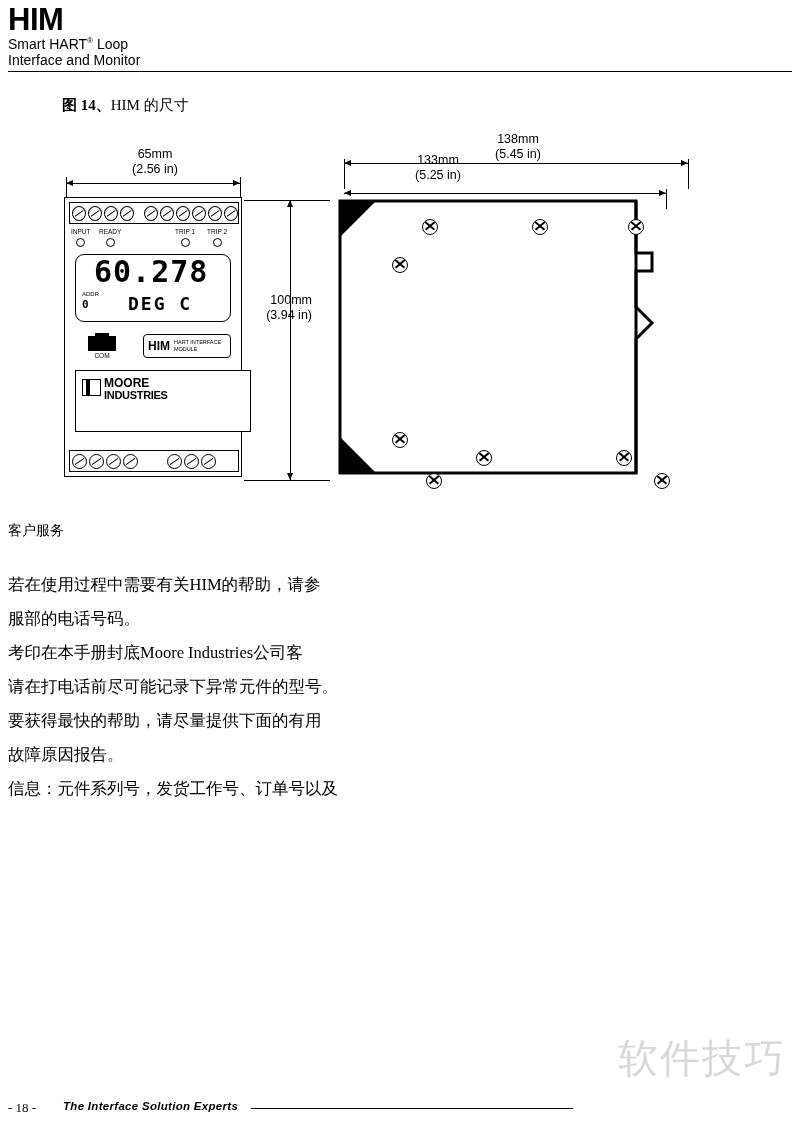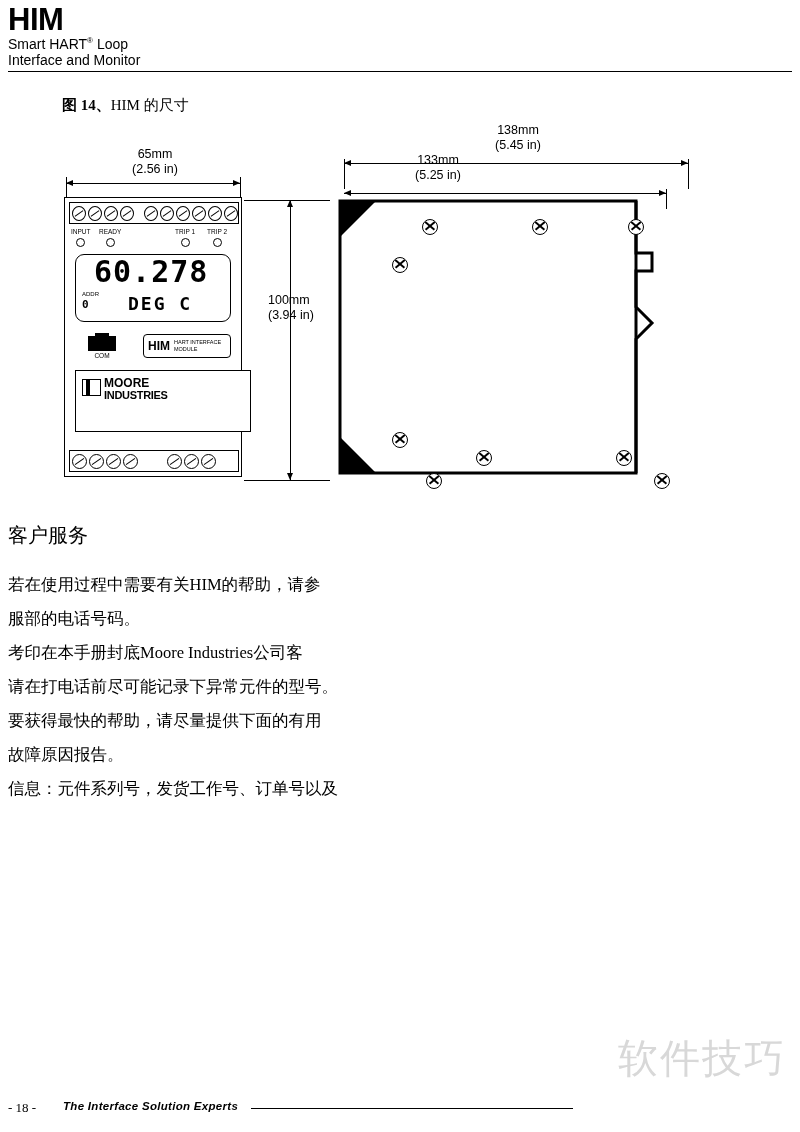--- a/index.html
+++ b/index.html
@@ -339,21 +339,21 @@
   }
   .hole::before { left: 1px; right: 1px; top: 5px; height: 1.5px; transform: rotate(40deg); }
   .hole::after { left: 1px; right: 1px; top: 5px; height: 1.5px; transform: rotate(-40deg); }
 
   
   .cs-heading {
     position: absolute;
     left: 8px;
     top: 522px;
     font-family: "Liberation Serif", serif;
-    font-size: 20px;
+    font-size: 14px;
     font-weight: normal;
   }
   .cs-body {
     position: absolute;
     left: 8px;
     top: 568px;
     width: 430px;
     font-family: "Liberation Serif", serif;
     font-size: 16.5px;
     line-height: 34px;
@@ -425,31 +425,31 @@
   <div class="dim-label" style="left:110px; top:32px; width:90px;">
     <div>65mm</div>
     <div>(2.56 in)</div>
   </div>
   <div class="hline" style="left:66px; top:68px; width:174px;"></div>
   <div class="arrow-l" style="left:66px; top:64.5px;"></div>
   <div class="arrow-r" style="left:233px; top:64.5px;"></div>
   <div class="tick" style="left:66px; top:62px; height:24px;"></div>
   <div class="tick" style="left:240px; top:62px; height:24px;"></div>
 
-  <div class="dim-label" style="left:268px; top:178px; width:70px; text-align:left;">
+  <div class="dim-label" style="left:242px; top:178px; width:70px; text-align:right;">
     <div>100mm</div>
     <div>(3.94 in)</div>
   </div>
   <div class="vline" style="left:290px; top:85px; height:280px;"></div>
   <div class="arrow-u" style="left:286.5px; top:85px;"></div>
   <div class="arrow-d" style="left:286.5px; top:358px;"></div>
   <div class="hline" style="left:244px; top:85px; width:86px;"></div>
   <div class="hline" style="left:244px; top:365px; width:86px;"></div>
 
-  <div class="dim-label" style="left:468px; top:8px; width:100px;">
+  <div class="dim-label" style="left:468px; top:17px; width:100px;">
     <div>138mm</div>
     <div>(5.45 in)</div>
   </div>
   <div class="hline" style="left:344px; top:48px; width:344px;"></div>
   <div class="arrow-l" style="left:344px; top:44.5px;"></div>
   <div class="arrow-r" style="left:681px; top:44.5px;"></div>
   <div class="tick" style="left:344px; top:44px; height:30px;"></div>
   <div class="tick" style="left:688px; top:44px; height:30px;"></div>
 
   <div class="dim-label" style="left:388px; top:38px; width:100px;">

